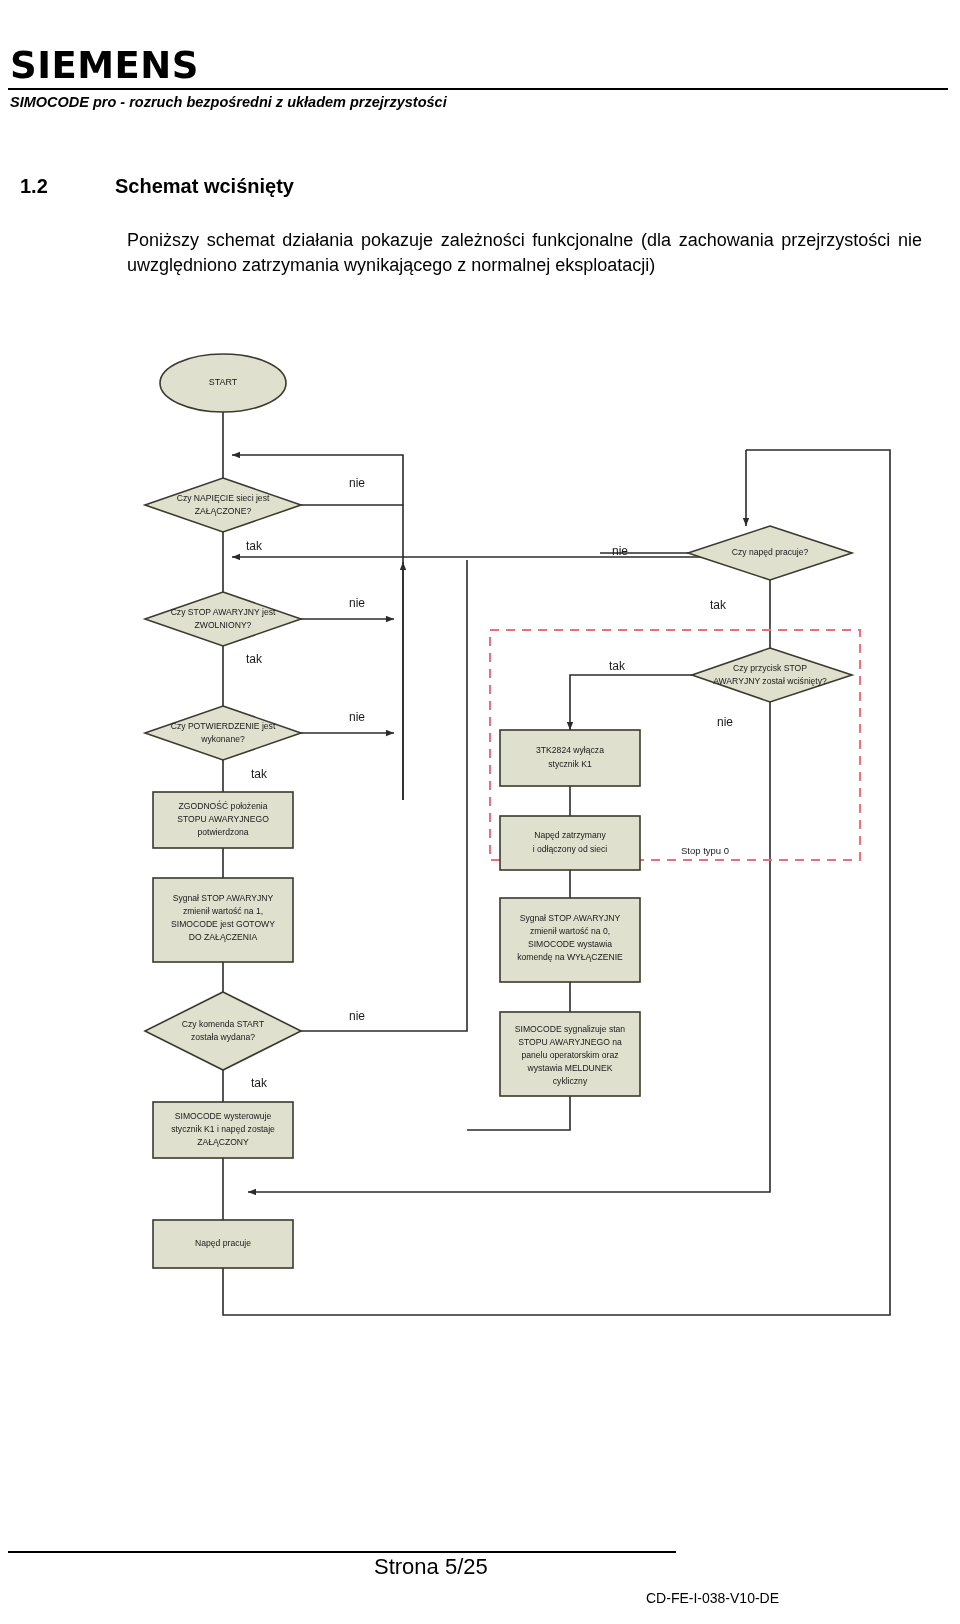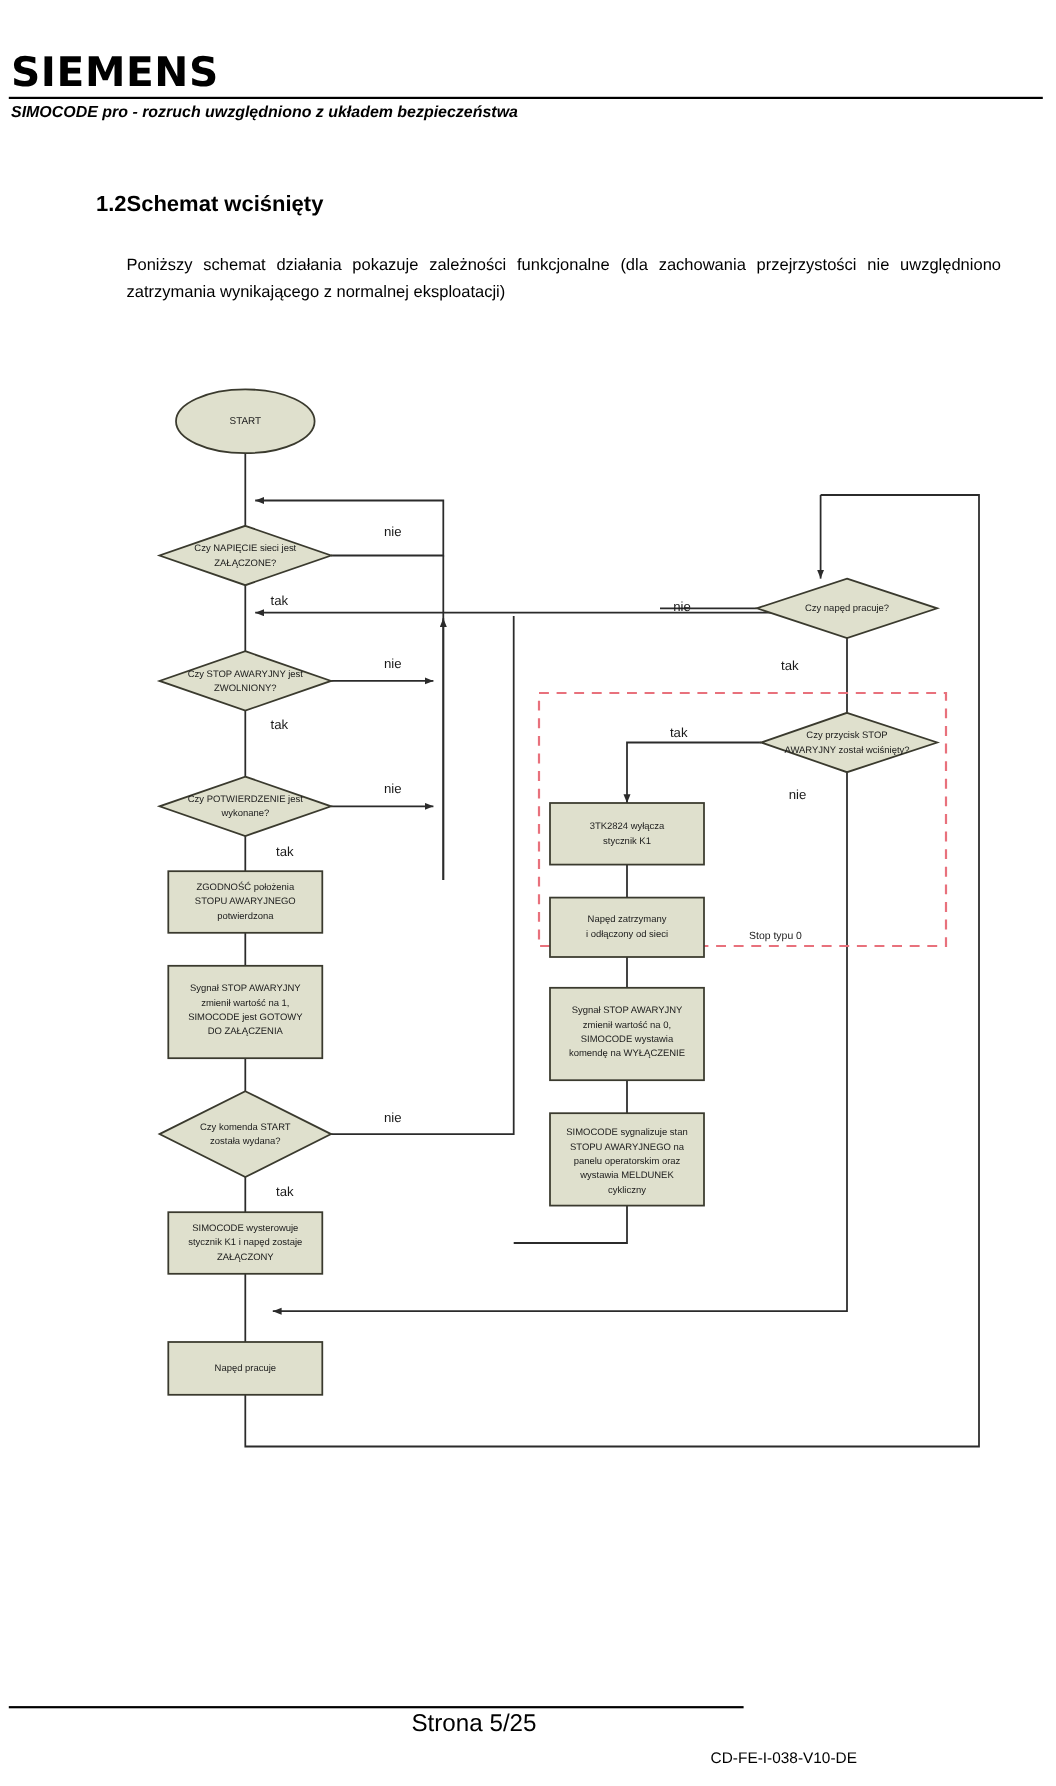--- a/index.html
+++ b/index.html
@@ -56,27 +56,26 @@
     position: absolute;
     left: 20px; top: 174px;
     width: 900px;
     font-size: 20px;
     font-weight: bold;
     line-height: 24px;
   }
   #section-number {
     display: inline-block;
     width: 95px;
-    text-align: right;
   }
   #intro-paragraph {
     position: absolute;
-    left: 115px; top: 228px;
+    left: 127px; top: 228px;
     width: 795px;
-    font-size: 15px;
+    font-size: 18px;
     line-height: 25px;
     text-align: justify;
   }
 
   
   #flowchart {
     position: absolute;
     left: 0; top: 330px;
     width: 960px;
     height: 1010px;
@@ -126,21 +125,21 @@
     font-size: 14px;
     line-height: 24px;
   }
 </style>
 </head>
 <body>
 
 <div id="doc-header">
   <div id="siemens-logo">SIEMENS</div>
   <div id="header-rule"></div>
-  <div id="header-subtitle">SIMOCODE pro - rozruch uwzględniono z układem bezpieczeństwa</div>
+  <div id="header-subtitle">SIMOCODE pro - rozruch bezpośredni z układem przejrzystości</div>
 </div>
 
 <div id="section-heading">
   <span id="section-number">1.2</span><span>Schemat wciśnięty</span>
 </div>
 
 <div id="intro-paragraph">Poniższy schemat działania pokazuje zależności funkcjonalne (dla zachowania przejrzystości nie uwzględniono zatrzymania wynikającego z normalnej eksploatacji)</div>
 
 <div id="flowchart">
 <svg width="960" height="1010" viewBox="0 0 960 1010" xmlns="http://www.w3.org/2000/svg">

